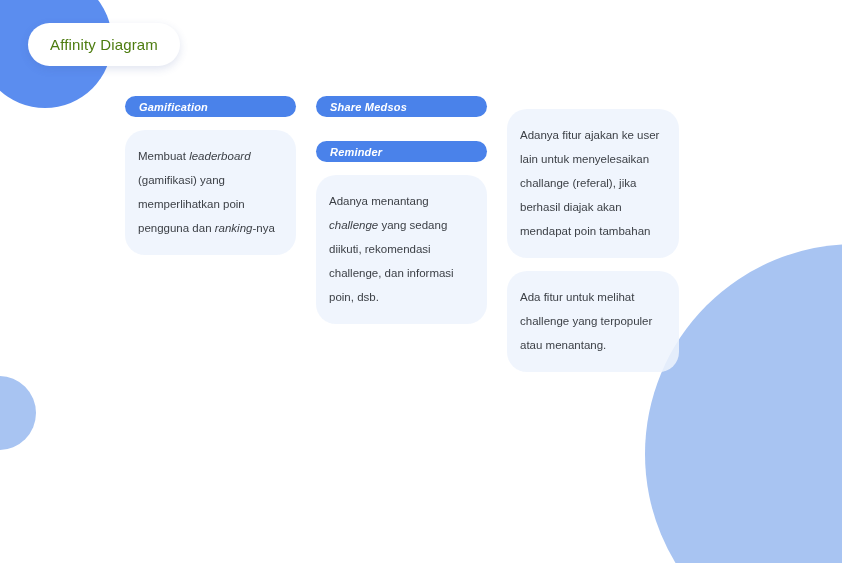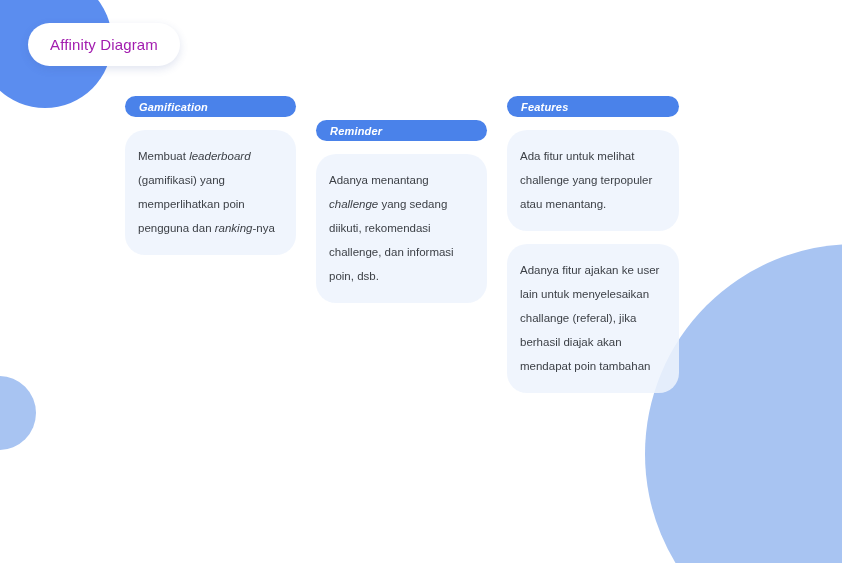--- a/index.html
+++ b/index.html
@@ -57,21 +57,21 @@
     padding: 0 22px;
     display: flex;
     align-items: center;
     background: #ffffff;
     border-radius: 22px;
     box-shadow: 0 3px 9px rgba(60, 90, 160, 0.16);
     z-index: 6;
   }
   .title-pill-text {
     font-size: 15px;
-    color: #a21caf;
+    color: #4d7c0f;
     letter-spacing: 0.15px;
     white-space: nowrap;
   }
 
   
   .board {
     position: absolute;
     left: 125px;
     top: 96px;
     width: 600px;
@@ -138,27 +138,27 @@
   </div>
 
   <div class="board">
       <div class="column">
         <div class="group-header">
           <span class="group-header-text">Gamification</span>
         </div>
         <div class="note-card"><span>Membuat </span><em>leaderboard</em><span> (gamifikasi) yang memperlihatkan poin pengguna dan </span><em>ranking</em><span>-nya</span></div>
       </div>
       <div class="column">
+        <div class="group-header">
+          <span class="group-header-text">Share Medsos</span>
+        </div>
         <div class="group-header spaced">
           <span class="group-header-text">Reminder</span>
         </div>
         <div class="note-card"><span>Adanya menantang </span><em>challenge</em><span> yang sedang diikuti, rekomendasi challenge, dan informasi poin, dsb.</span></div>
       </div>
       <div class="column col-3">
-        <div class="group-header">
-          <span class="group-header-text">Features</span>
-        </div>
+        <div class="note-card"><span>Adanya fitur ajakan ke user lain untuk menyelesaikan challange (referal), jika berhasil diajak akan mendapat poin tambahan</span></div>
         <div class="note-card"><span>Ada fitur untuk melihat challenge yang terpopuler atau menantang.</span></div>
-        <div class="note-card"><span>Adanya fitur ajakan ke user lain untuk menyelesaikan challange (referal), jika berhasil diajak akan mendapat poin tambahan</span></div>
       </div>
     </div>
 
 </div>
 
 </body></html>

